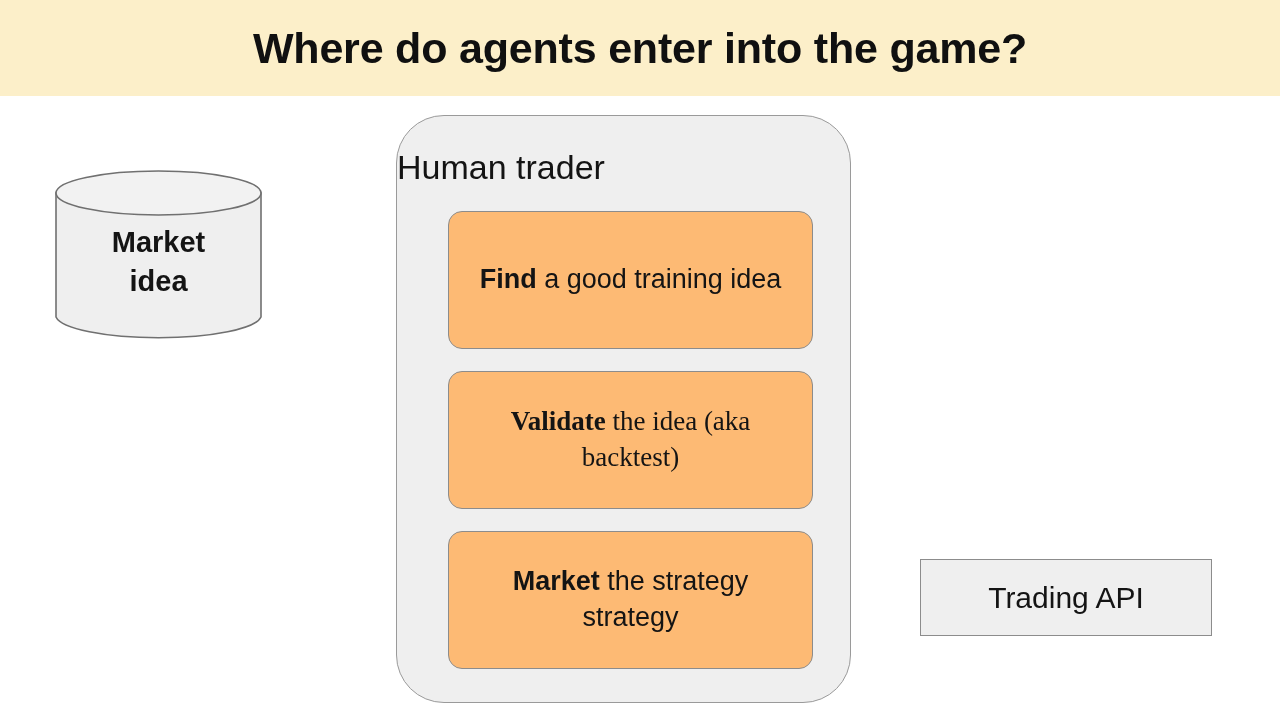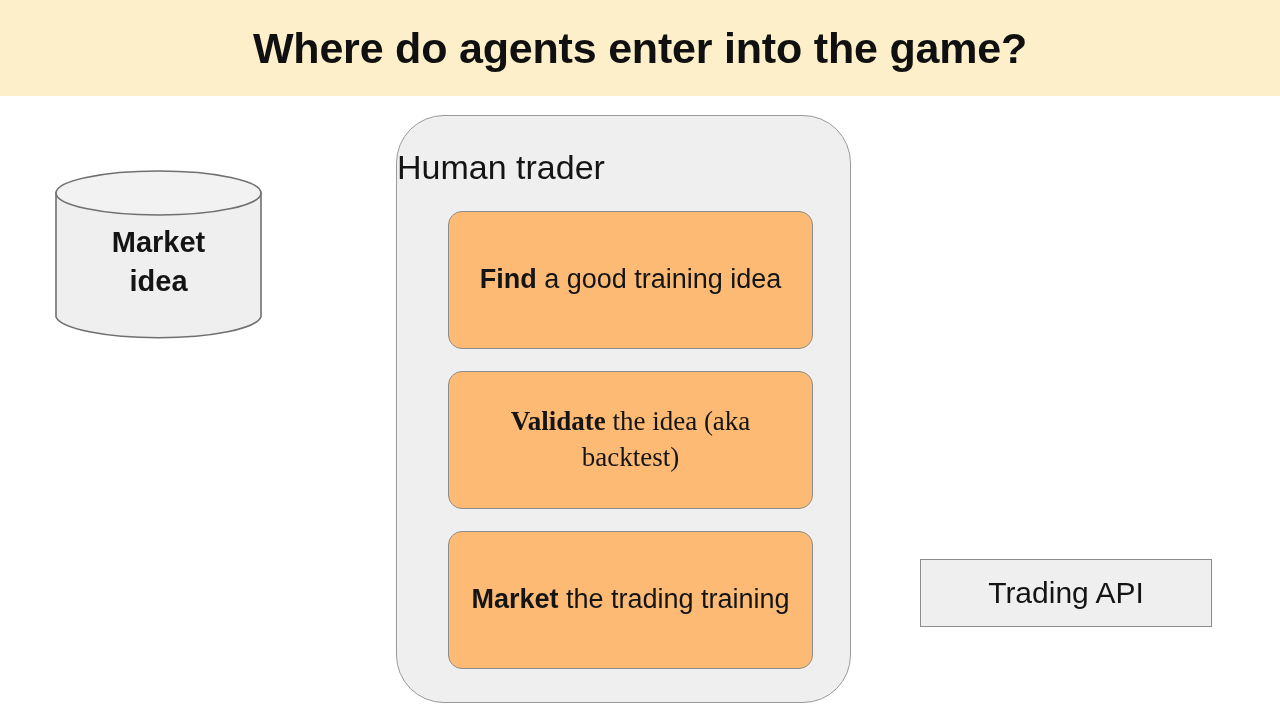--- a/index.html
+++ b/index.html
@@ -122,21 +122,21 @@
   .card-1 { top: 95px;  height: 138px; }
   .card-2 { top: 255px; height: 138px; font-family: Liberation Serif, serif; }
   .card-3 { top: 415px; height: 138px; }
 
   
   .api-box {
     position: absolute;
     left: 920px;
     top: 559px;
     width: 292px;
-    height: 68px;
+    height: 77px;
     background: #efefef;
     border: 1px solid #8c8c8c;
     box-sizing: border-box;
     display: flex;
     align-items: center;
     justify-content: center;
     font-size: 30px;
     color: #141414;
     white-space: nowrap;
   }
@@ -170,21 +170,21 @@
     </div>
 
     <div class="step-card card-2">
       <div>
         <span class="lead">Validate</span><span> the idea (aka backtest)</span>
       </div>
     </div>
 
     <div class="step-card card-3">
       <div>
-        <span class="lead">Market</span><span> the trading training</span>
+        <span class="lead">Market</span><span> the strategy strategy</span>
       </div>
     </div>
   </div>
 
   <div class="api-box">
     <span>Trading API</span>
   </div>
 
 </div>
 

